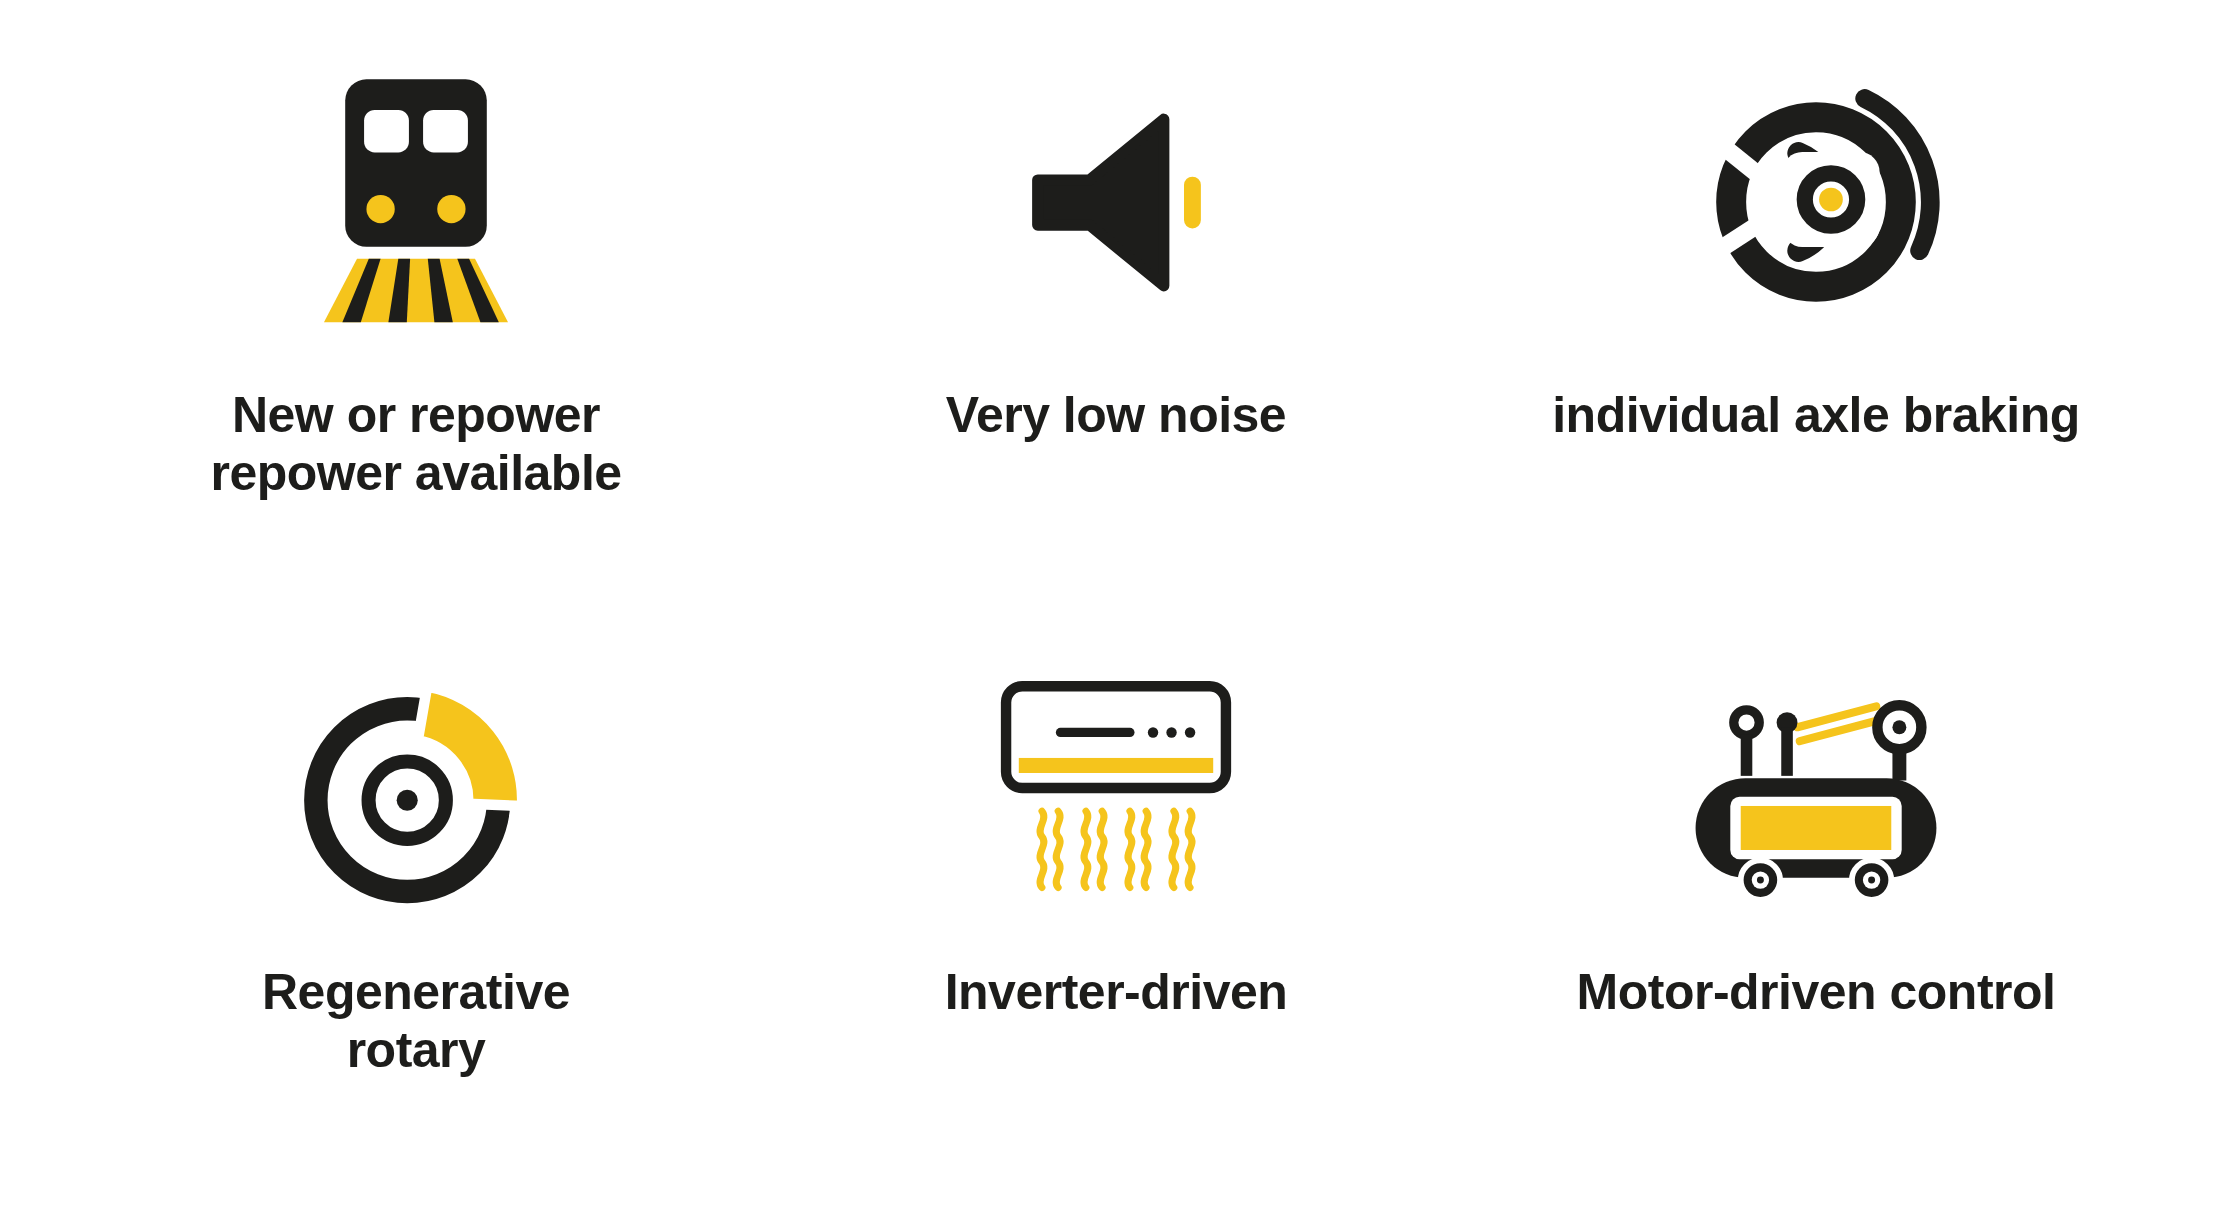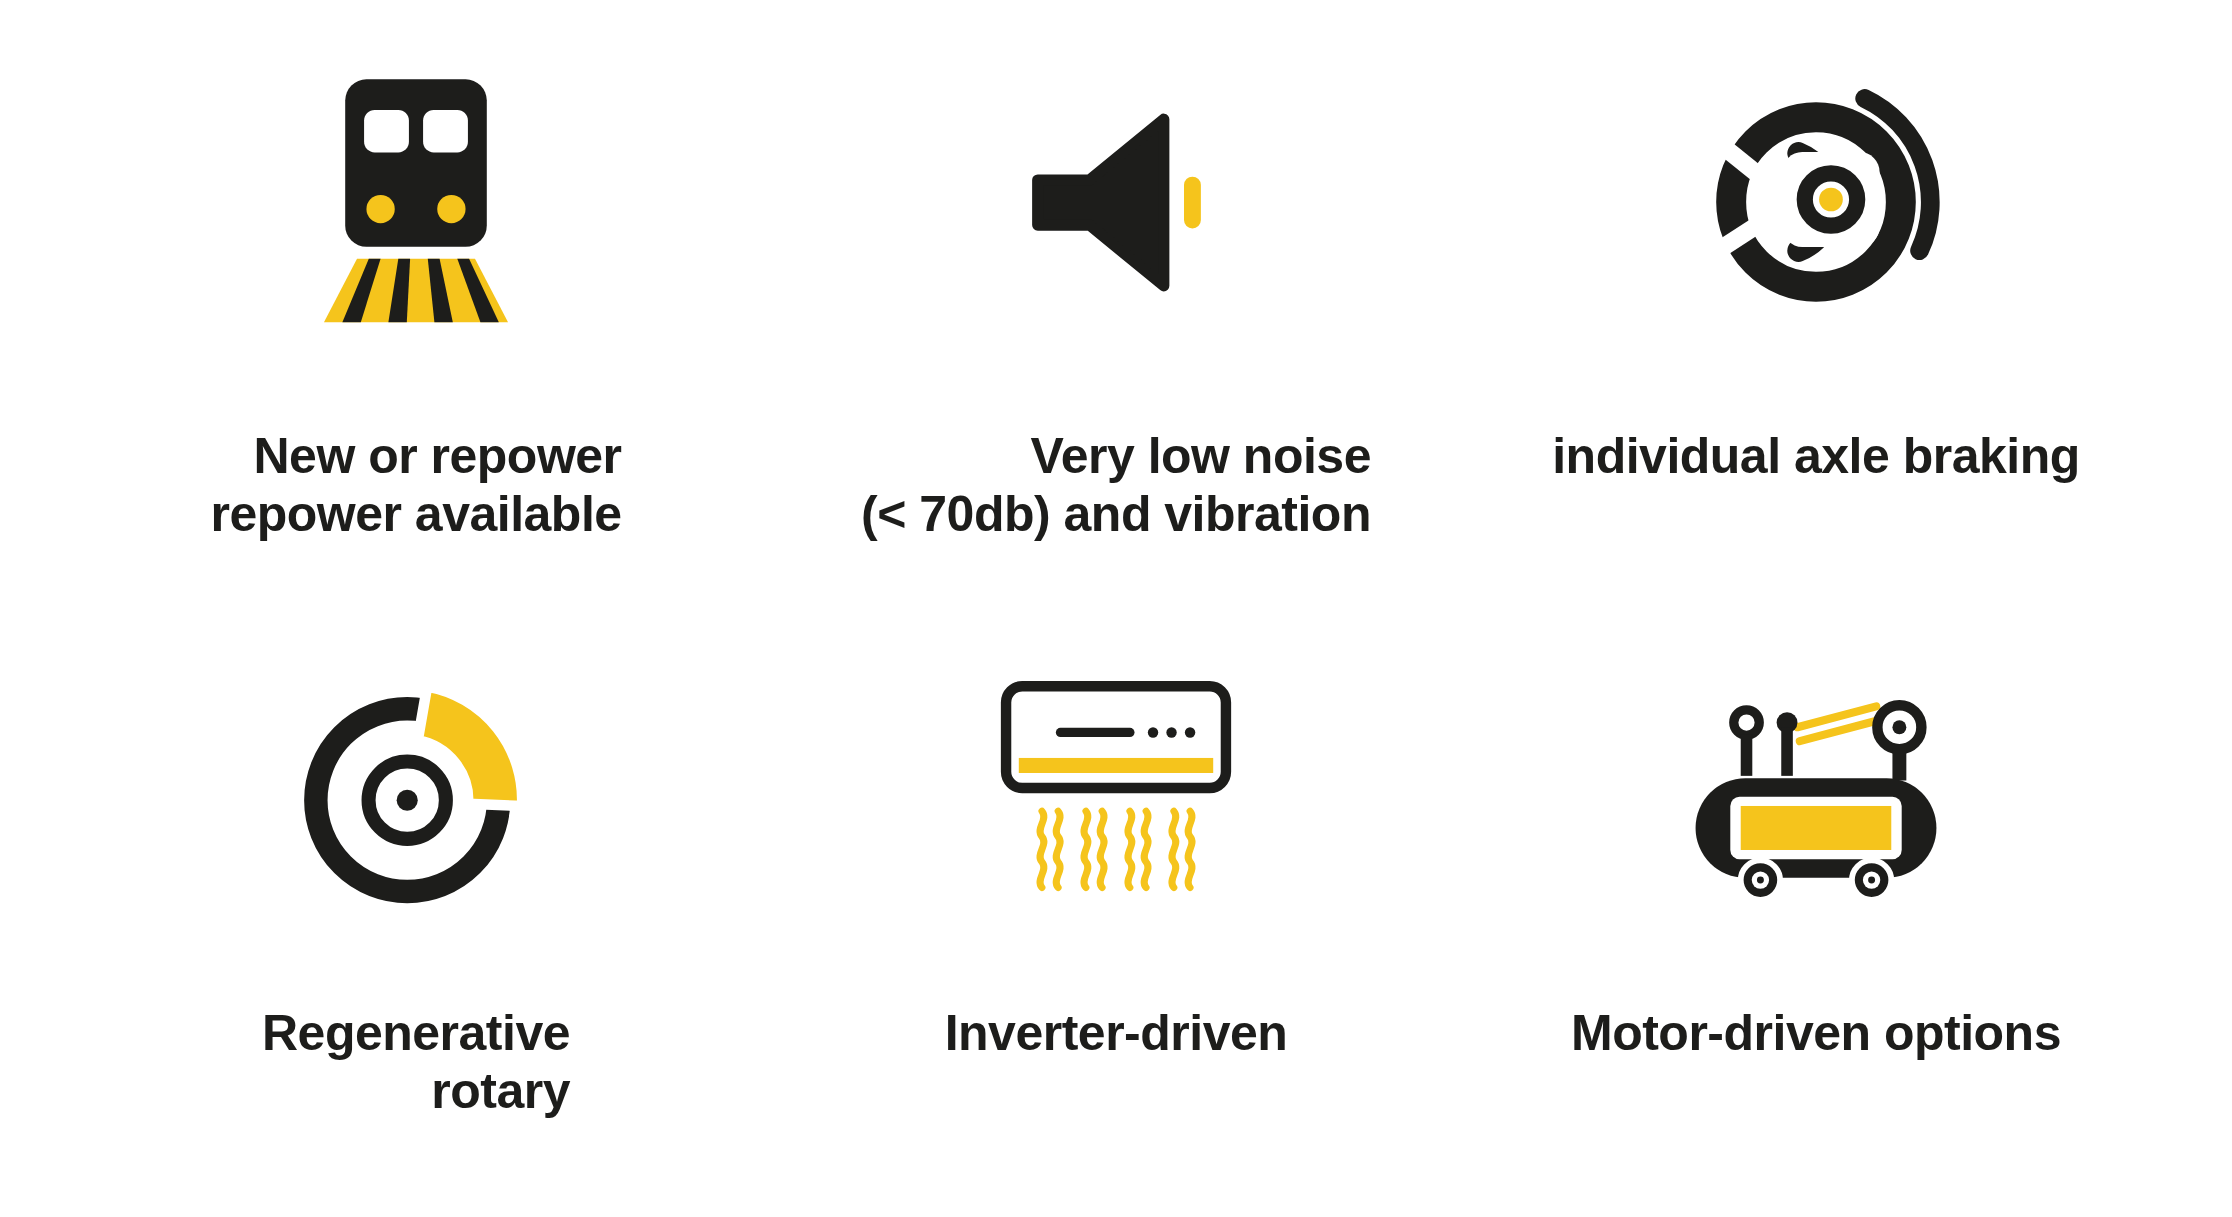--- a/index.html
+++ b/index.html
@@ -38,23 +38,22 @@
     justify-content:center;
     margin-bottom:34px;
   }
   .card.row2 .icon-box{height:290px;margin-bottom:26px;}
   svg{display:block;}
   .caption{
     font-size:50px;
     font-weight:700;
     line-height:1.16;
     color:var(--ink);
-    text-align:right;
+    text-align:center;
     letter-spacing:-0.5px;
-    margin-top:41px;
   }
   .caption span{display:block;}
   
   .fill-k{fill:var(--ink);}
   .fill-y{fill:var(--yellow);}
   .fill-w{fill:var(--paper);}
   .stroke-k{stroke:var(--ink);fill:none;}
   .stroke-y{stroke:var(--yellow);fill:none;}
   .stroke-w{stroke:var(--paper);fill:none;}
 </style>
@@ -86,21 +85,20 @@
 
   <div class="card">
     <div class="icon-box">
       <svg width="225" height="225" viewBox="0 0 200 200" aria-hidden="true">
         <path d="M30 80 H76 L142 26 V174 L76 120 H30 Z" class="fill-k" stroke="var(--ink)" stroke-width="10" stroke-linejoin="round"></path>
         <rect x="160" y="77" width="15" height="46" rx="7.5" class="fill-y"></rect>
       </svg>
     </div>
     <div class="caption">
       <span>Very low noise</span>
-      <span>(&lt; 70db) and vibration</span>
     </div>
   </div>
 
   <div class="card">
     <div class="icon-box">
       <svg width="262" height="250" viewBox="0 0 210 200" aria-hidden="true">
         <path d="M144,17 A92,92 0 0 1 188,139" class="stroke-k" stroke-width="15" stroke-linecap="round"></path>
         <circle cx="105" cy="100" r="68" class="stroke-k" stroke-width="24"></circle>
         <line x1="28" y1="138" x2="68" y2="112" class="stroke-w" stroke-width="14"></line>
         <line x1="30" y1="55" x2="66" y2="84" class="stroke-w" stroke-width="14"></line>
@@ -173,17 +171,17 @@
         <rect x="55" y="120" width="130" height="38" class="fill-y"></rect>
         <circle cx="72" cy="184" r="17" class="fill-k" stroke="var(--paper)" stroke-width="5"></circle>
         <circle cx="72" cy="184" r="7.5" class="fill-w"></circle>
         <circle cx="72" cy="184" r="3" class="fill-k"></circle>
         <circle cx="168" cy="184" r="17" class="fill-k" stroke="var(--paper)" stroke-width="5"></circle>
         <circle cx="168" cy="184" r="7.5" class="fill-w"></circle>
         <circle cx="168" cy="184" r="3" class="fill-k"></circle>
       </svg>
     </div>
     <div class="caption">
-      <span>Motor-driven options</span>
+      <span>Motor-driven control</span>
     </div>
   </div>
 
 </div>
 
 </body></html>

